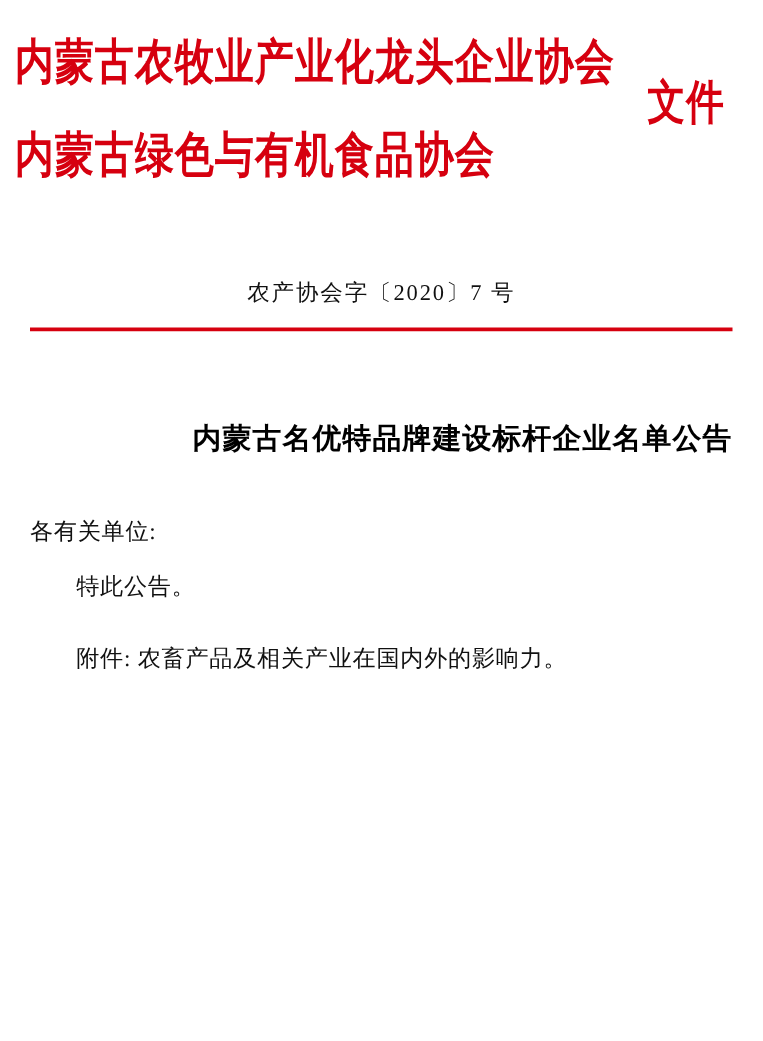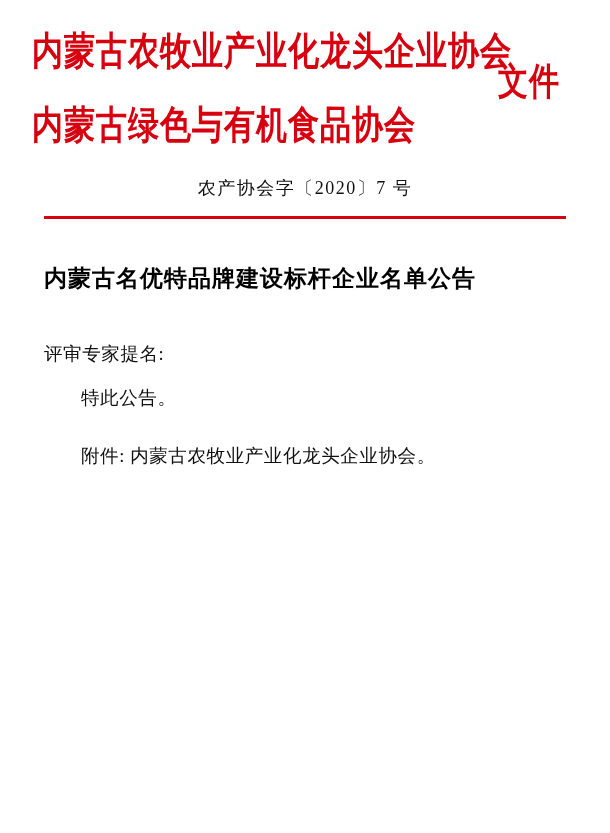--- a/index.html
+++ b/index.html
@@ -13,21 +13,21 @@
     font-family: "Liberation Serif", "DejaVu Serif", serif;
     color: #000000;
     overflow: hidden;
   }
 
   .page {
     position: relative;
     width: 610px;
     height: 833px;
     box-sizing: border-box;
-    padding: 0 44px;
+    padding: 0 24px;
   }
 
   
   .letterhead {
     position: relative;
     padding-top: 26px;
     height: 150px;
   }
   .lh-line {
     color: #d6000f;
@@ -58,37 +58,38 @@
     font-family: "DejaVu Serif", "Liberation Serif", serif;
     font-weight: bold;
     font-size: 30px;
     letter-spacing: 1px;
     transform: scaleY(1.25);
     transform-origin: right center;
   }
 
   
   .doc-number {
+    margin-top: 46px;
     text-align: center;
     font-size: 18px;
     letter-spacing: 1.5px;
     color: #111;
   }
 
   
   .red-rule {
     margin-top: 16px;
     height: 3px;
     background: #d6000f;
   }
 
   
   .doc-title {
-    margin-top: 44px;
-    text-align: left;
+    margin-top: 70px;
+    text-align: right;
     font-size: 23px;
     font-weight: bold;
     letter-spacing: 1px;
     color: #000;
     font-family: "DejaVu Serif", "Liberation Serif", serif;
   }
 
   
   .body-text {
     margin-top: 42px;
@@ -125,18 +126,18 @@
     <div class="lh-wen">文件</div>
   </div>
 
   <div class="doc-number">农产协会字〔2020〕7 号</div>
 
   <div class="red-rule"></div>
 
   <div class="doc-title">内蒙古名优特品牌建设标杆企业名单公告</div>
 
   <div class="body-text">
-    <p class="salutation">评审专家提名:</p>
+    <p class="salutation">各有关单位:</p>
     <p class="para">特此公告。</p>
-    <p class="para attachment">附件: 内蒙古农牧业产业化龙头企业协会。</p>
+    <p class="para attachment">附件: 农畜产品及相关产业在国内外的影响力。</p>
   </div>
 
 </div>
 
 </body></html>

